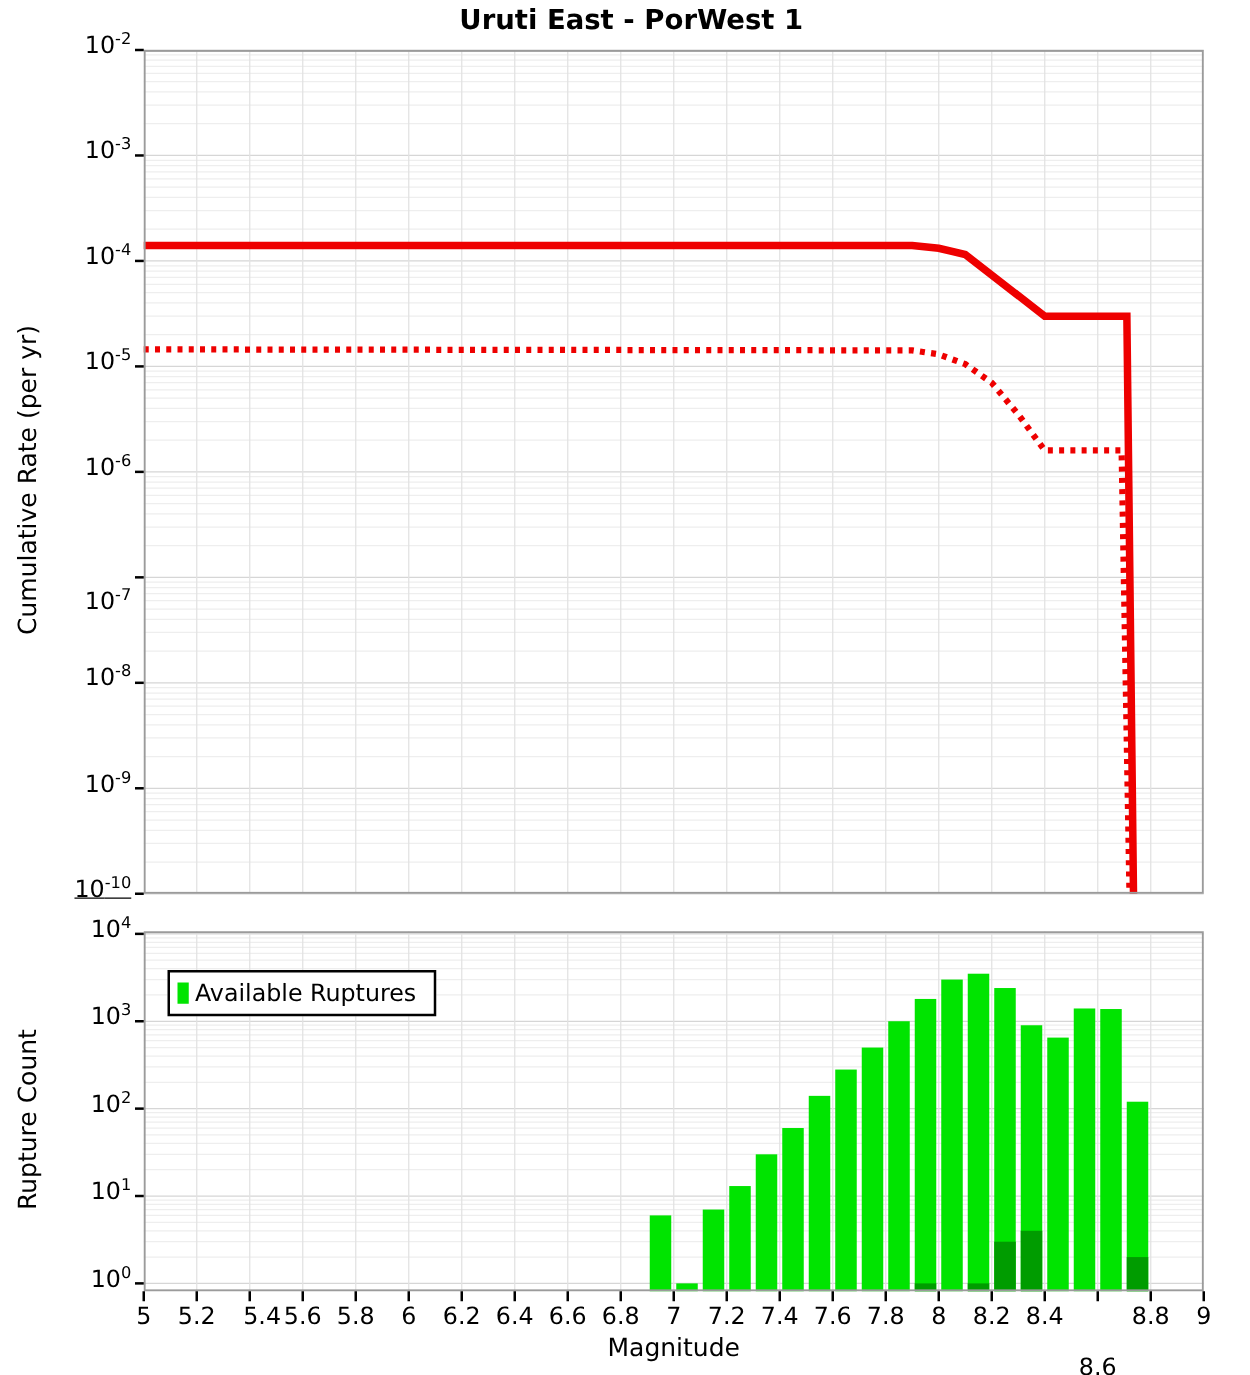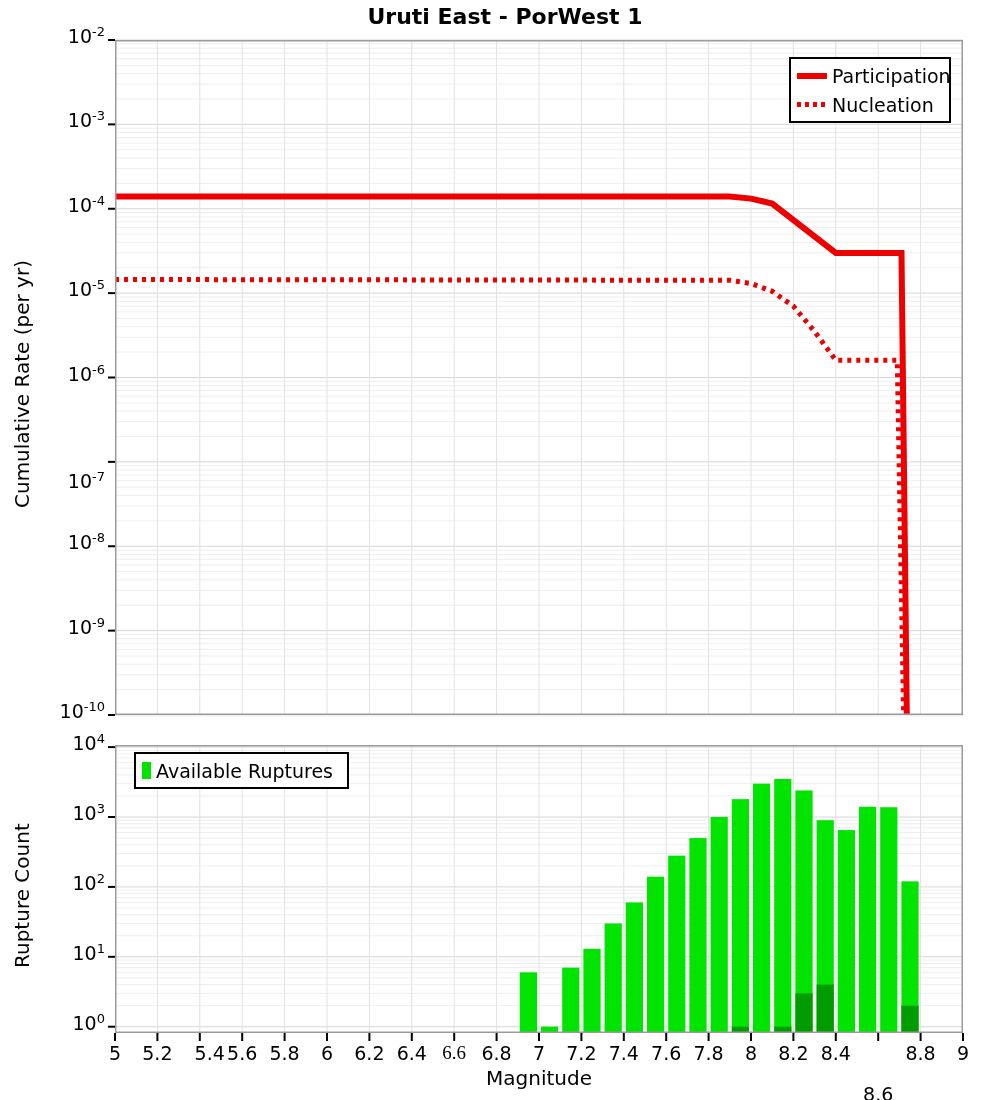--- a/index.html
+++ b/index.html
@@ -246,61 +246,51 @@
         <line x1="848" x2="848" y1="288" y2="296" stroke="#000" stroke-width="2"></line>
       </svg>
     </div>
 
   <div class="axis-title vert" style="left:10px;top:508px;">Cumulative Rate (per yr)</div>
 
   <div class="axis-title vert" style="left:10px;top:968px;">Rupture Count</div>
 
   <div class="axis-title" style="left:0;top:1066px;width:1078px;text-align:center;">Magnitude</div>
 
-  <div class="legend" style="left:789px;top:57px;width:144px;">
-    <div class="legend-row">
-      <span class="swatch-line" style="background: rgb(238, 0, 0);"></span>
-      <span class="legend-label">Participation</span>
-    </div>
-    <div class="legend-row">
-      <span class="swatch-dotted" style="background: repeating-linear-gradient(90deg, rgb(238, 0, 0) 0px, rgb(238, 0, 0) 4px, transparent 4px, transparent 8px);"></span>
-      <span class="legend-label">Nucleation</span>
-    </div>
-  </div>
-
-  <div class="legend" style="left:134px;top:752px;width:197px;">
+
+  <div class="legend" style="left:134px;top:776px;width:197px;">
     <div class="legend-row">
       <span class="swatch-box" style="background: rgb(0, 228, 0);"></span>
       <span class="legend-label">Available Ruptures</span>
     </div>
   </div>
 
 <div class="ticklabel" style="right: 895px; top: 25px; text-align: right;">10<sup>-2</sup></div>
     <div class="ticklabel" style="right: 895px; top: 109.375px; text-align: right; margin-left: 40px;">10<sup>-3</sup></div>
     <div class="ticklabel" style="right: 895px; top: 193.75px; text-align: right;">10<sup>-4</sup></div>
     <div class="ticklabel" style="right: 895px; top: 278.125px; text-align: right;">10<sup>-5</sup></div>
     <div class="ticklabel" style="right: 895px; top: 362.5px; text-align: right;">10<sup>-6</sup></div>
     <div class="ticklabel" style="right: 895px; top: 470px; text-align: center; margin-left: 32px;">10<sup>-7</sup></div>
     <div class="ticklabel" style="right: 895px; top: 531.25px; text-align: right;">10<sup>-8</sup></div>
     <div class="ticklabel" style="right: 895px; top: 615.625px; text-align: right;">10<sup>-9</sup></div>
-    <div class="ticklabel" style="right: 895px; top: 700px; text-align: right;">10<sup>-10</sup></div>
+    <div class="ticklabel" style="right: 895px; top: 700px; text-align: right; text-decoration: underline;">10<sup>-10</sup></div>
     <div class="ticklabel" style="right: 895px; top: 732.097px; text-align: right;">10<sup>4</sup></div>
     <div class="ticklabel" style="right: 895px; top: 802px; text-align: right;">10<sup>3</sup></div>
     <div class="ticklabel" style="right: 895px; top: 871.903px; text-align: right;">10<sup>2</sup></div>
     <div class="ticklabel" style="right: 895px; top: 941.806px; text-align: right;">10<sup>1</sup></div>
     <div class="ticklabel" style="right: 895px; top: 1011.71px; text-align: right;">10<sup>0</sup></div>
     <div class="ticklabel" style="left: 90px; top: 1043px; width: 50px; text-align: center;">5</div>
     <div class="ticklabel" style="left: 132.4px; top: 1043px; width: 50px; text-align: center;">5.2</div>
     <div class="ticklabel" style="left: 174.8px; top: 1043px; width: 50px; text-align: right;">5.4</div>
     <div class="ticklabel" style="left: 217.2px; top: 1043px; width: 50px; text-align: center;">5.6</div>
     <div class="ticklabel" style="left: 259.6px; top: 1043px; width: 50px; text-align: center;">5.8</div>
     <div class="ticklabel" style="left: 302px; top: 1043px; width: 50px; text-align: center;">6</div>
     <div class="ticklabel" style="left: 344.4px; top: 1043px; width: 50px; text-align: center;">6.2</div>
     <div class="ticklabel" style="left: 386.8px; top: 1043px; width: 50px; text-align: center;">6.4</div>
-    <div class="ticklabel" style="left: 429.2px; top: 1043px; width: 50px; text-align: center; font-family: Liberation Serif, serif;">6.6</div>
+    <div class="ticklabel" style="left: 429.2px; top: 1043px; width: 50px; text-align: center;">6.6</div>
     <div class="ticklabel" style="left: 471.6px; top: 1043px; width: 50px; text-align: center;">6.8</div>
     <div class="ticklabel" style="left: 514px; top: 1043px; width: 50px; text-align: center;">7</div>
     <div class="ticklabel" style="left: 556.4px; top: 1043px; width: 50px; text-align: center;">7.2</div>
     <div class="ticklabel" style="left: 598.8px; top: 1043px; width: 50px; text-align: center;">7.4</div>
     <div class="ticklabel" style="left: 641.2px; top: 1043px; width: 50px; text-align: center;">7.6</div>
     <div class="ticklabel" style="left: 683.6px; top: 1043px; width: 50px; text-align: center;">7.8</div>
     <div class="ticklabel" style="left: 726px; top: 1043px; width: 50px; text-align: center;">8</div>
     <div class="ticklabel" style="left: 768.4px; top: 1043px; width: 50px; text-align: center;">8.2</div>
     <div class="ticklabel" style="left: 810.8px; top: 1043px; width: 50px; text-align: center;">8.4</div>
     <div class="ticklabel" style="left: 853.2px; top: 1043px; width: 50px; text-align: center; margin-top: 41px;">8.6</div>

